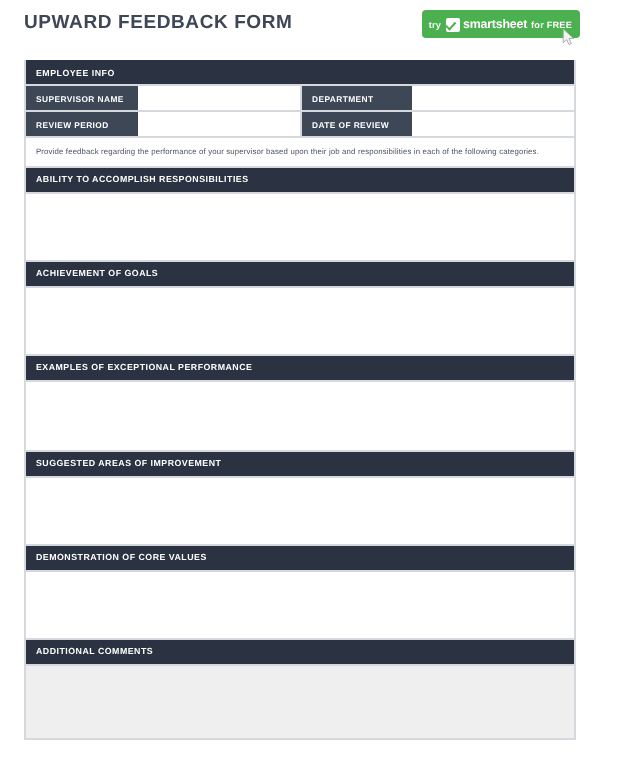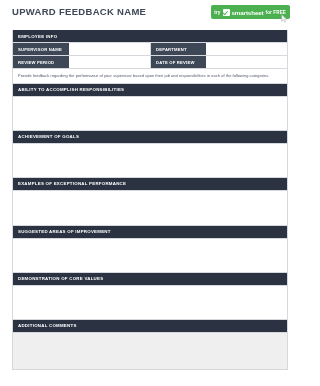--- a/index.html
+++ b/index.html
@@ -164,21 +164,21 @@
   }
   .answer.tall { height: 34px; }
   .answer.shaded { background: #efeff0; height: 36px; }
 </style>
 </head>
 <body>
 
 <div class="page">
 
   <div class="header">
-    <div class="form-title">UPWARD FEEDBACK NAME</div>
+    <div class="form-title">UPWARD FEEDBACK FORM</div>
 
     <div class="brand-badge">
       <span class="brand-try">try</span>
       <span class="brand-mark"></span>
       <span class="brand-name">smartsheet</span>
       <span class="brand-free">for FREE</span>
       <svg class="cursor" viewBox="0 0 7 9">
         <path d="M0.6 0.4 L0.6 7.4 L2.3 5.8 L3.5 8.3 L4.7 7.7 L3.5 5.3 L5.8 5.2 Z" fill="#f2f2f2" stroke="#9a9a9a" stroke-width="0.4"></path>
       </svg>
     </div>

